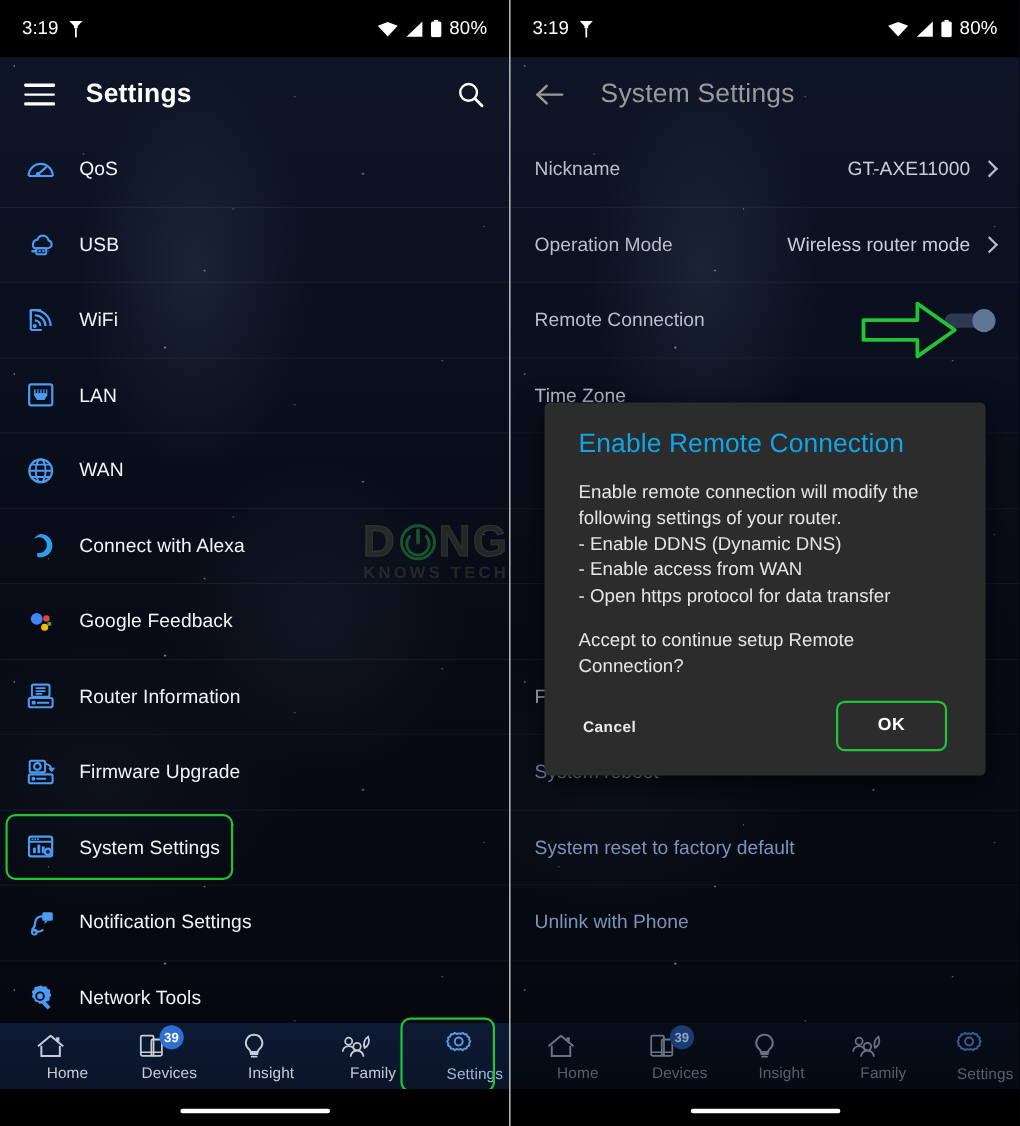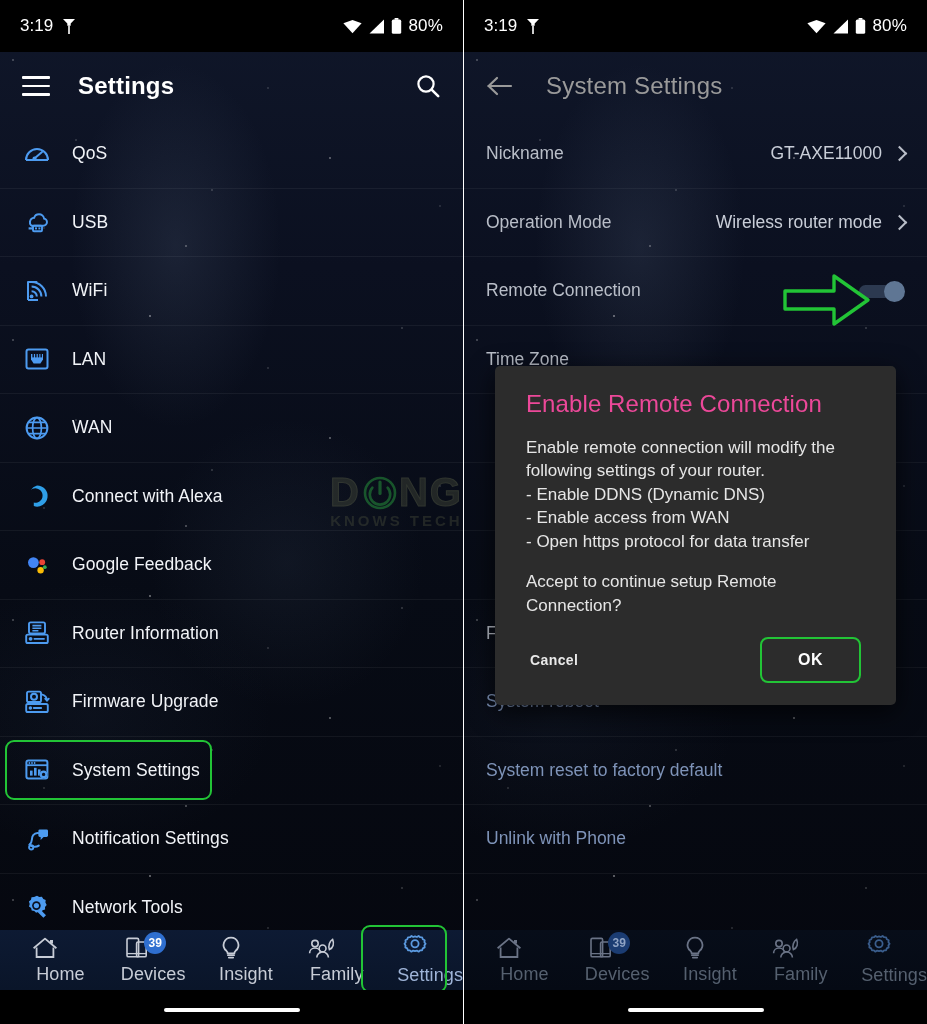--- a/index.html
+++ b/index.html
@@ -72,37 +72,37 @@
   .tg-track{position:absolute;left:0;top:4px;width:40px;height:13px;border-radius:7px;background:#2c3950;}
   .tg-knob{position:absolute;right:0;top:0;width:21px;height:21px;border-radius:50%;background:#5f7694;}
 
   
   .garrow{position:absolute;z-index:30;pointer-events:none;}
 
   
   .scrim{position:absolute;inset:0;z-index:40;background:transparent;}
   .dialog{position:absolute;z-index:45;left:31px;top:366px;width:401px;background:#2c2c2c;
     border-radius:5px;box-shadow:0 7px 26px rgba(0,0,0,.7);padding:24px 31px 14px 31px;box-sizing:border-box;}
-  .dlg-title{color:#ec4899;font-size:24px;font-weight:400;letter-spacing:.1px;margin-bottom:18px;}
+  .dlg-title{color:#0ea5e9;font-size:24px;font-weight:400;letter-spacing:.1px;margin-bottom:18px;}
   .dlg-body{color:#e6e6e6;font-size:17px;line-height:1.38;}
   .dlg-body p{margin:0;}
   .dlg-gap{height:17px;}
   .dlg-actions{display:flex;align-items:center;justify-content:space-between;margin-top:16px;padding-bottom:4px;}
   .btn-cancel{color:#e9e9e9;font-size:14px;font-weight:700;letter-spacing:.4px;padding:10px 4px;cursor:pointer;}
   .btn-ok-wrap{position:relative;padding:4px;}
   .btn-ok{color:#ffffff;font-size:16px;font-weight:700;letter-spacing:.5px;padding:12px 36px;cursor:pointer;
     border:2.5px solid #22c436;border-radius:8px;display:inline-block;}
 
   
   .bottomnav{position:absolute;left:0;bottom:34px;width:463px;height:60px;z-index:50;
     background:linear-gradient(180deg,#0d1a33 0%,#0a1529 100%);display:flex;align-items:center;}
   .bottomnav.dim{background:linear-gradient(180deg,#070d19 0%,#050a14 100%);}
   .navitem{position:relative;flex:1;display:flex;flex-direction:column;align-items:center;justify-content:center;
     gap:3px;height:60px;cursor:pointer;}
-  .nav-label{font-size:18px;color:#c7ccd6;letter-spacing:.1px;margin-left:30px;}
+  .nav-label{font-size:14px;color:#c7ccd6;letter-spacing:.1px;margin-left:30px;}
   .nav-label.active{color:#9fb4d8;}
   .navitem.dimmed .nav-label{color:#55606f;}
   .badge{position:absolute;top:2px;left:calc(50% + 6px);min-width:22px;height:22px;border-radius:11px;
     background:#2f6fd0;color:#fff;font-size:12px;font-weight:700;display:flex;align-items:center;
     justify-content:center;padding:0 3px;box-sizing:border-box;}
   .badge.dimmed{background:#1b3c72;color:#8fa3c4;}
   .nav-hl{position:absolute;left:-6px;top:-5px;width:86px;height:68px;border:2.5px solid #22c436;
     border-radius:9px;box-sizing:border-box;pointer-events:none;}
   .gesturebar{position:absolute;left:0;bottom:0;width:463px;height:34px;background:#000;z-index:55;}
   .gesturebar i{position:absolute;left:50%;transform:translateX(-50%);bottom:12px;width:136px;height:4px;

